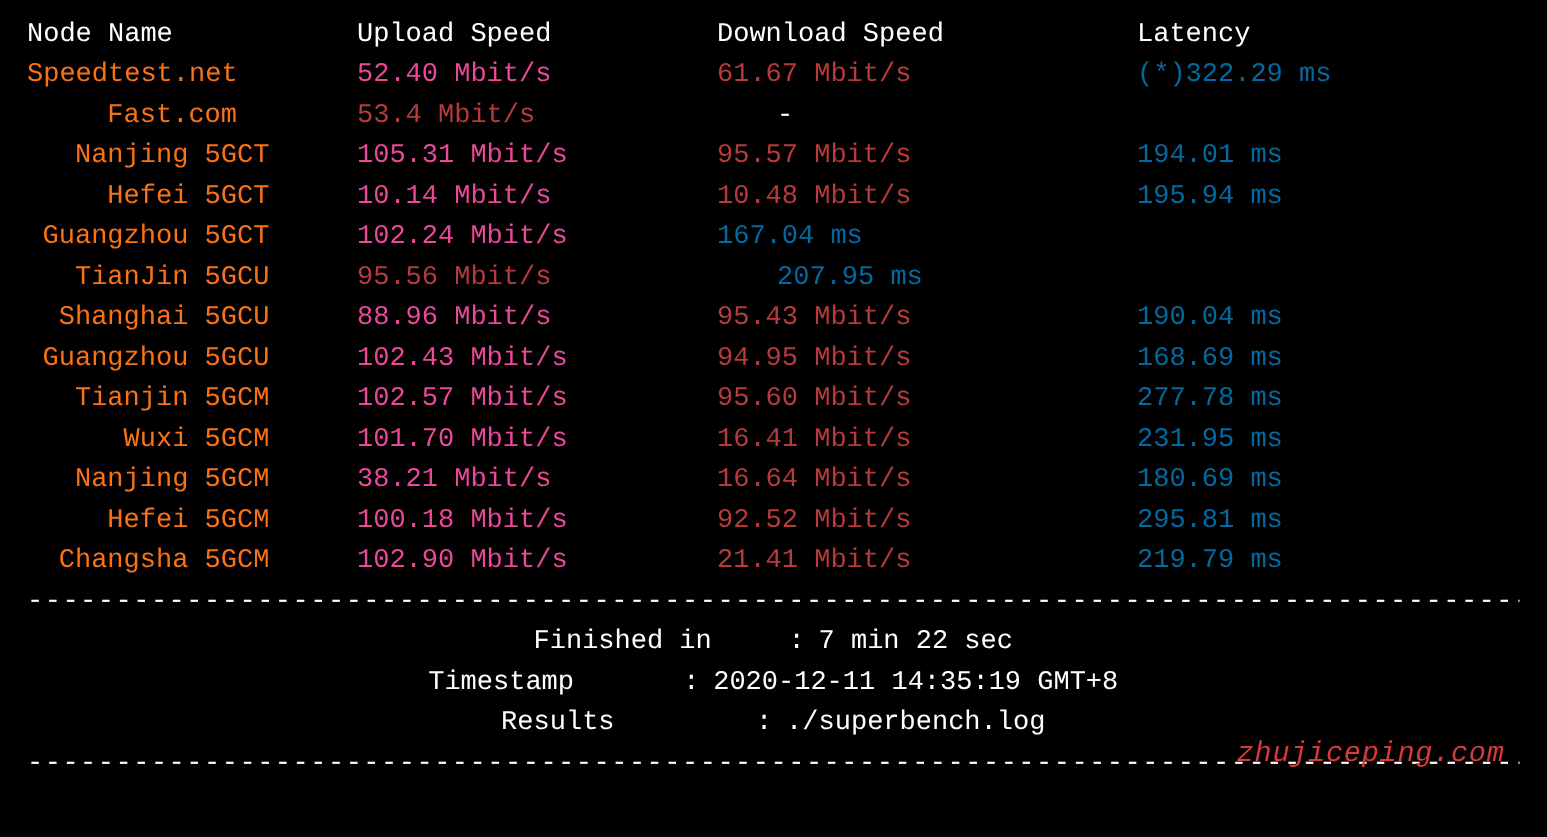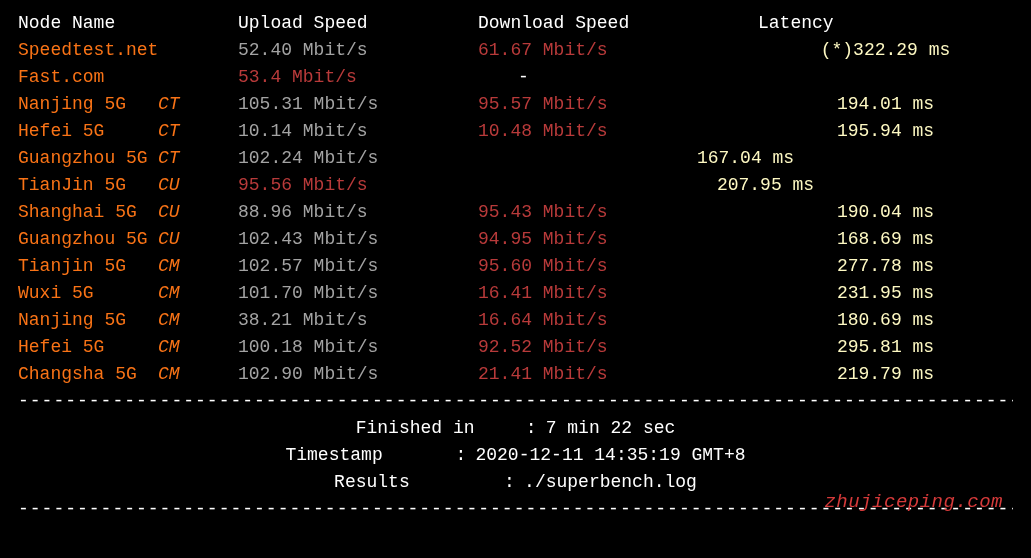--- a/index.html
+++ b/index.html
@@ -19,62 +19,61 @@
       overflow: hidden;
       position: relative;
     }
     .row {
       display: flex;
       white-space: pre;
     }
     .col-node {
       width: 220px;
       display: flex;
+      text-align: right;
     }
     .col-upload {
       width: 240px;
     }
     .col-download {
       width: 280px;
     }
     .col-latency {
       flex: 1;
     }
     .header {
       color: #ffffff;
     }
     .yellow {
       color: #f97316;
     }
     .green {
-      color: #a3a3a3;
+      color: #ec4899;
     }
     .red {
       color: #b83a3a;
     }
     .cyan {
-      color: #fef9c3;
-      text-align: center;
+      color: #0369a1;
     }
     .white {
       color: #ffffff;
     }
     .divider {
       color: #ffffff;
       letter-spacing: 1px;
       overflow: hidden;
       white-space: nowrap;
     }
     .node-name {
       display: inline-block;
       width: 140px;
     }
     .node-tag {
       display: inline-block;
-      font-style: italic;
     }
     .footer-row {
       display: flex;
       color: #ffffff;
       justify-content: center;
     }
     .footer-label {
       width: 170px;
     }
     .footer-colon {

